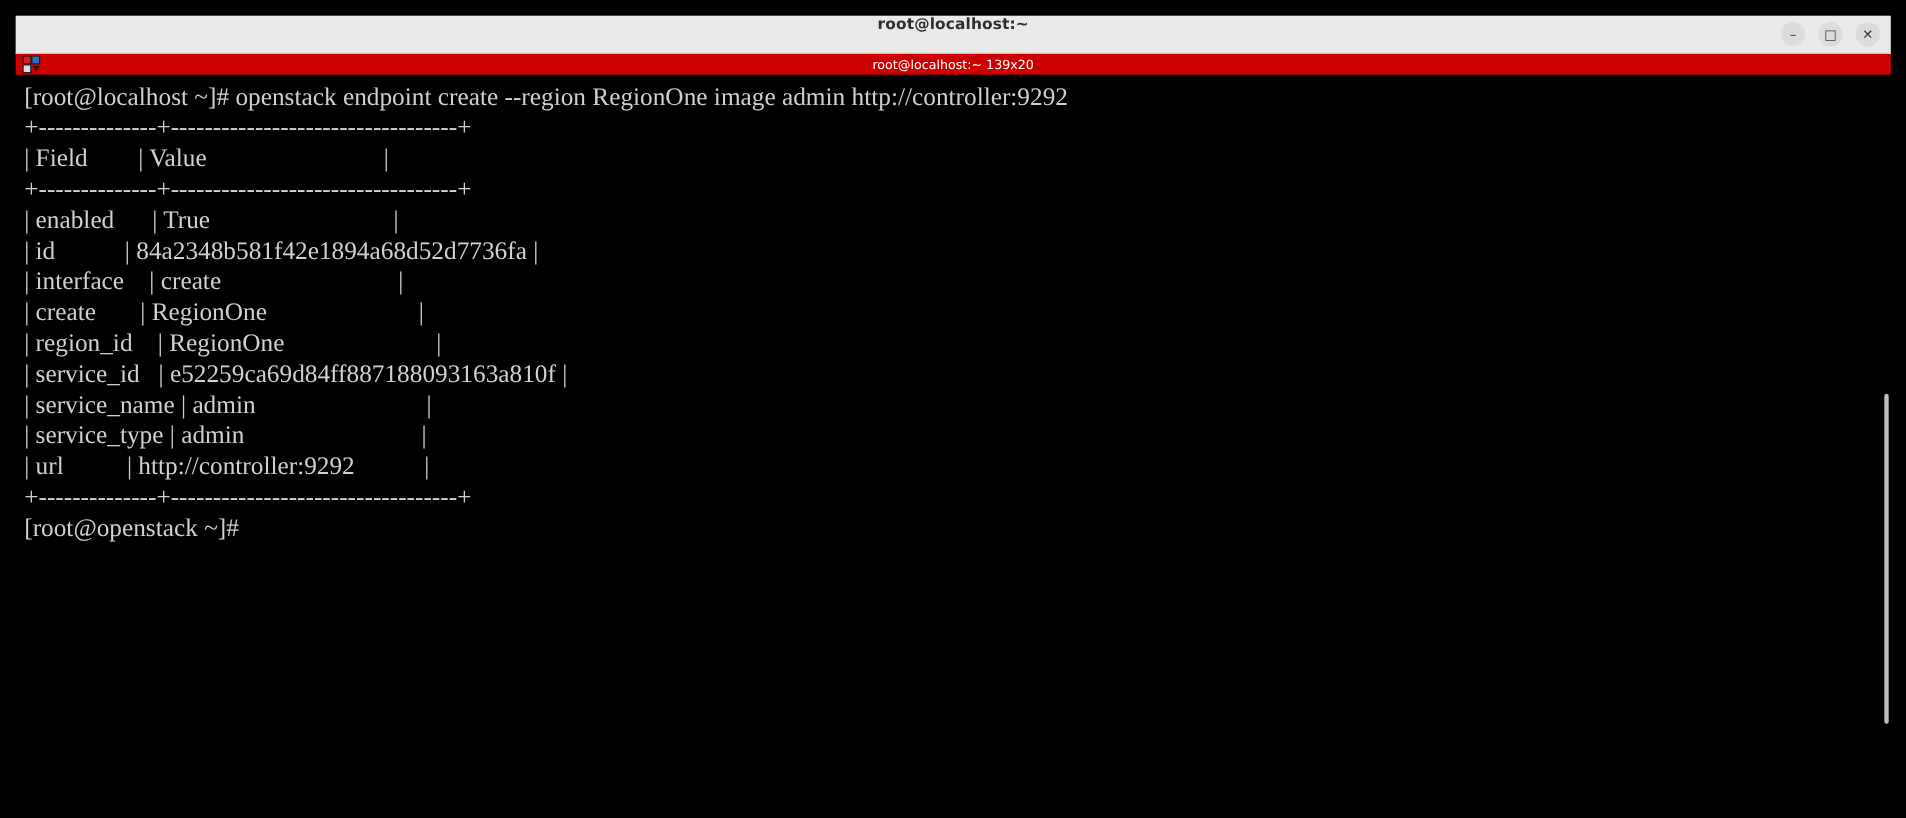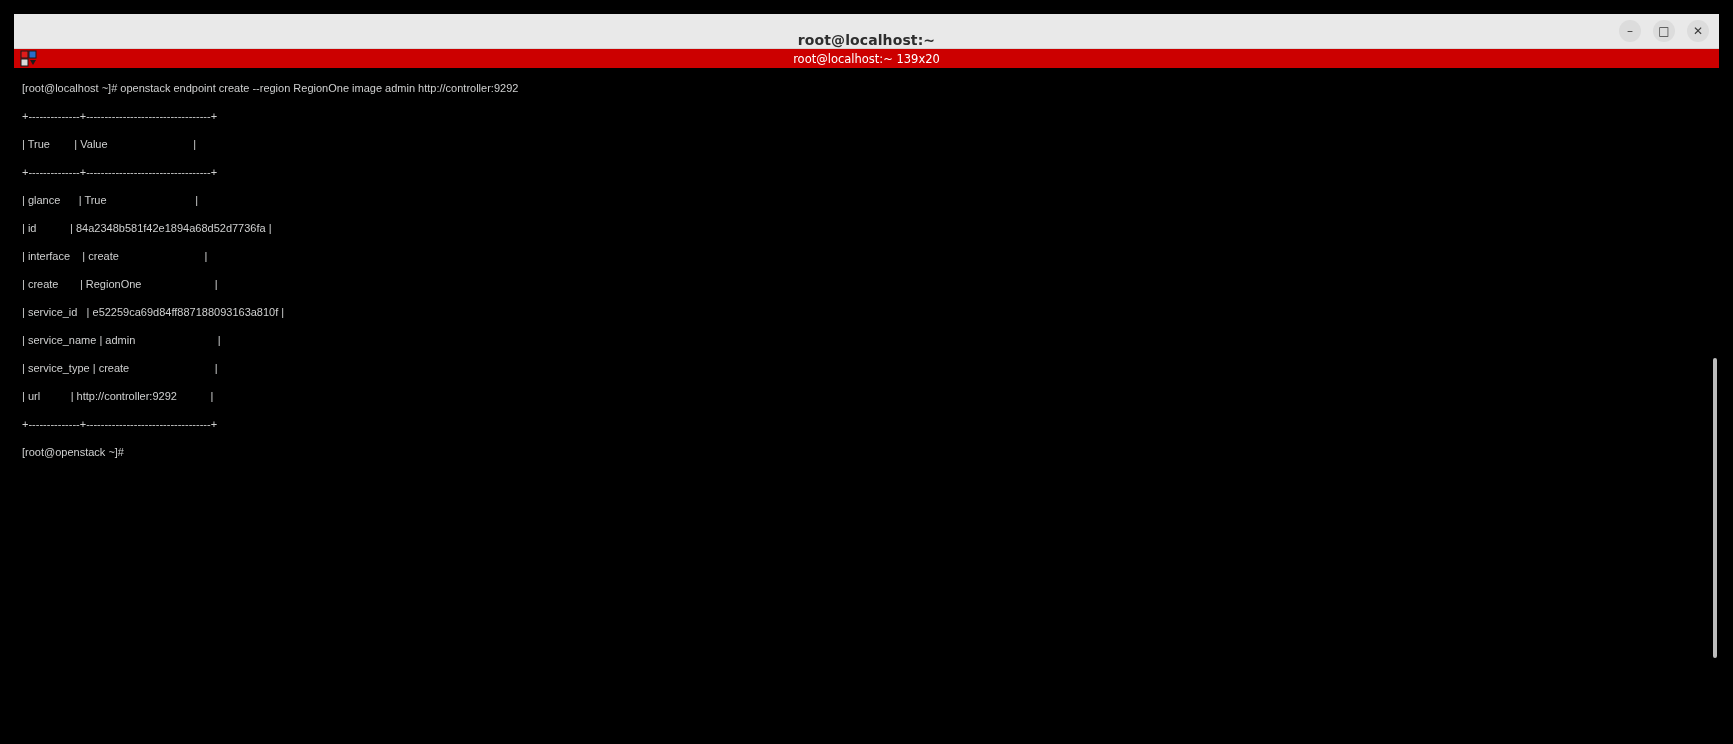--- a/index.html
+++ b/index.html
@@ -27,21 +27,21 @@
   }
 
   
   #titlebar {
     position: relative;
     height: 34px;
     min-height: 34px;
     background: #e9e9e9;
     border-bottom: 1px solid #d4d4d4;
     display: flex;
-    align-items: flex-end;
+    align-items: flex-start;
     justify-content: center;
   }
   #titlebar-title {
     font-family: "DejaVu Sans", sans-serif;
     font-size: 14px;
     font-weight: bold;
     color: #2e2e2e;
     letter-spacing: 0.1px;
   }
   #window-controls {
@@ -105,22 +105,22 @@
   #terminal {
     position: absolute;
     left: 0;
     top: 0;
     right: 12px;
     bottom: 0;
     padding: 6px 0 0 8px;
     box-sizing: border-box;
   }
   .term-line {
-    font-family: Liberation Sans, sans-serif;
-    font-size: 11px;
+    font-family: Liberation Serif, serif;
+    font-size: 23px;
     line-height: 28px;
     color: #cfd0d0;
     white-space: pre;
     letter-spacing: 0px;
     height: 28px;
   }
 
   
   #scrollbar-track {
     position: absolute;
@@ -168,29 +168,30 @@
       <rect x="1" y="9" width="7" height="7" fill="#dcdcdc" stroke="#1a1a1a" stroke-width="1"></rect>
       <polygon points="10,10 16,10 13,15" fill="#1a1a1a"></polygon>
     </svg>
     <span id="tab-label">root@localhost:~ 139x20</span>
   </div>
 
   <div id="terminal-wrap">
     <div id="terminal">
       <div class="term-line">[root@localhost ~]# openstack endpoint create --region RegionOne image admin http://controller:9292</div>
       <div class="term-line">+--------------+----------------------------------+</div>
-      <div class="term-line">| True        | Value                            |</div>
+      <div class="term-line">| Field        | Value                            |</div>
       <div class="term-line">+--------------+----------------------------------+</div>
-      <div class="term-line">| glance      | True                             |</div>
+      <div class="term-line">| enabled      | True                             |</div>
       <div class="term-line">| id           | 84a2348b581f42e1894a68d52d7736fa |</div>
       <div class="term-line">| interface    | create                            |</div>
       <div class="term-line">| create       | RegionOne                        |</div>
+      <div class="term-line">| region_id    | RegionOne                        |</div>
       <div class="term-line">| service_id   | e52259ca69d84ff887188093163a810f |</div>
       <div class="term-line">| service_name | admin                           |</div>
-      <div class="term-line">| service_type | create                            |</div>
+      <div class="term-line">| service_type | admin                            |</div>
       <div class="term-line">| url          | http://controller:9292           |</div>
       <div class="term-line">+--------------+----------------------------------+</div>
       <div class="term-line">[root@openstack ~]#</div>
     </div>
     <div id="scrollbar-track">
       <div id="scrollbar-thumb"></div>
     </div>
   </div>
 
 </div>

